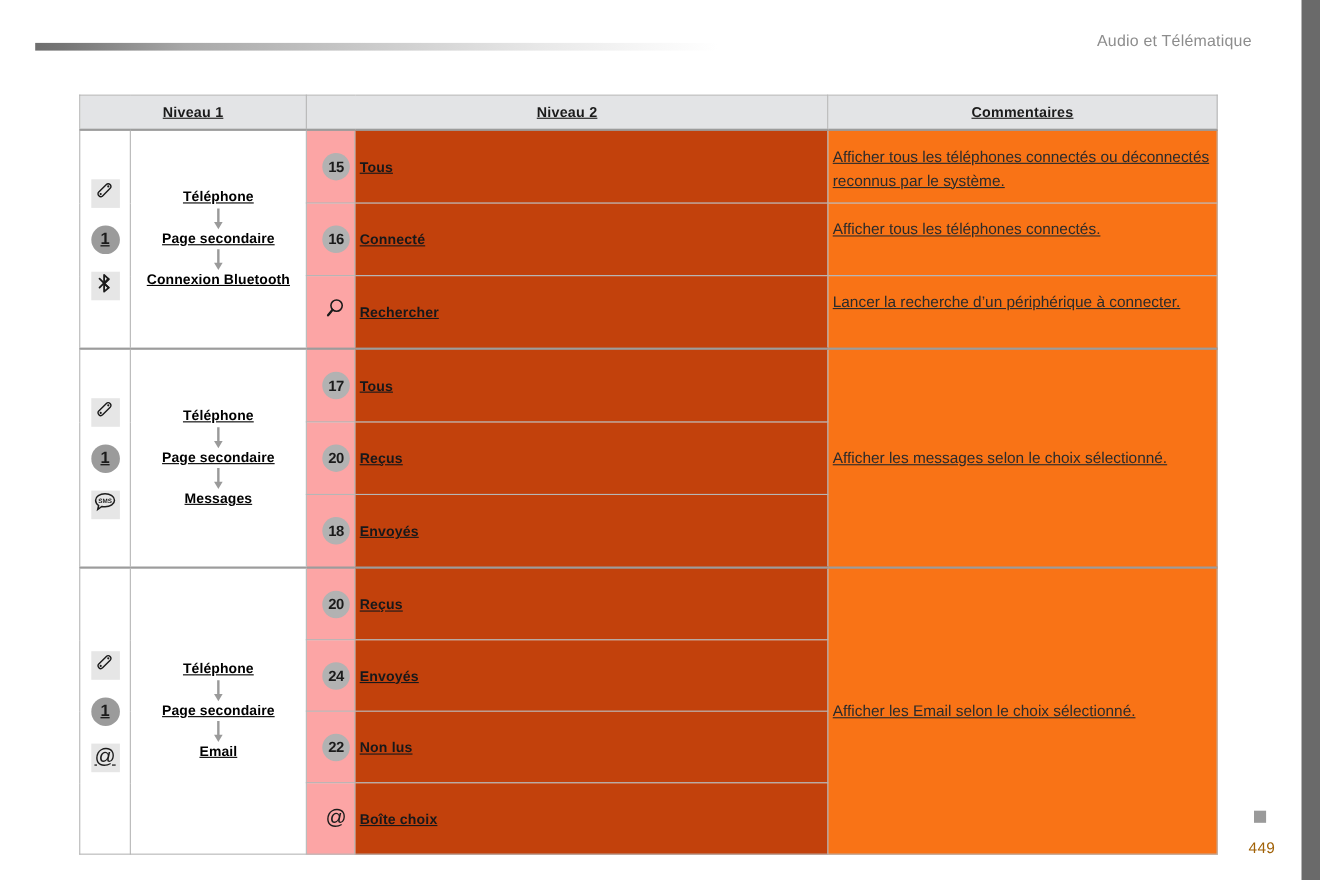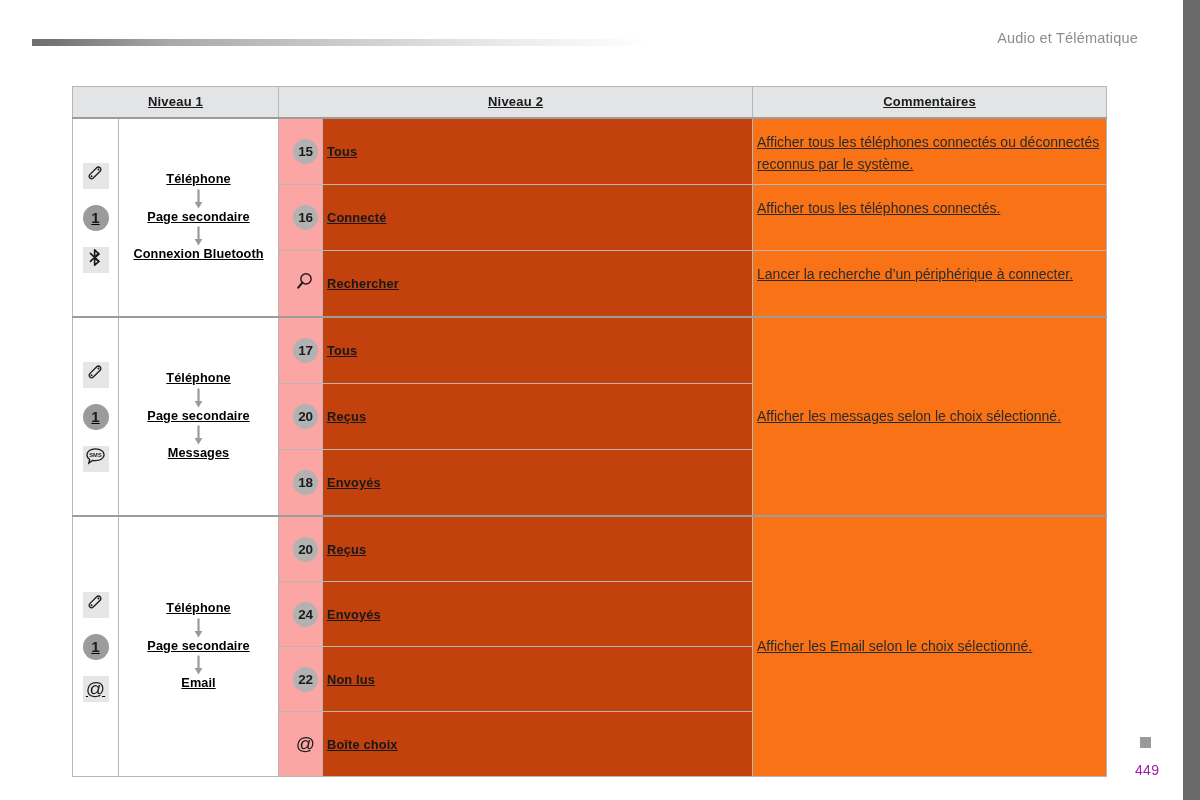--- a/index.html
+++ b/index.html
@@ -67,21 +67,21 @@
     top: 737px;
     width: 11px;
     height: 11px;
     background: #9a9a9a;
   }
   .footer-page {
     position: absolute;
     left: 1135px;
     top: 762px;
     font-size: 14px;
-    color: #a21caf;
+    color: #a16207;
     font-weight: 500;
     letter-spacing: 0.3px;
   }
 
   
   .tbl-wrap {
     position: absolute;
     left: 72px;
     top: 86px;
     width: 1034px;

